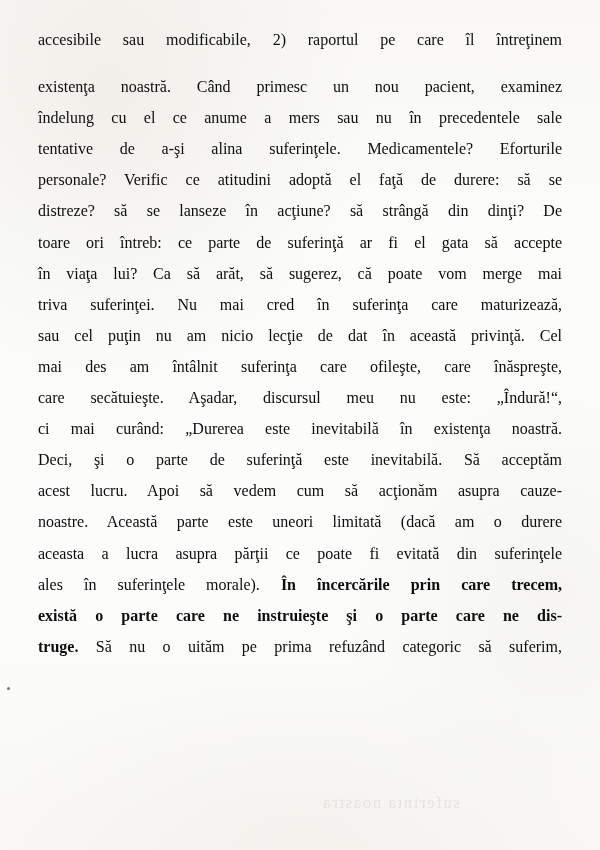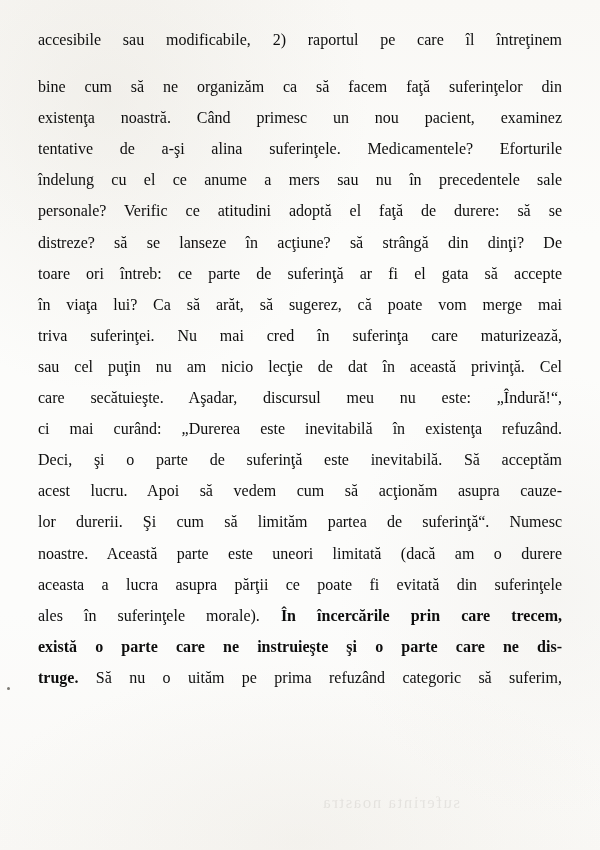--- a/index.html
+++ b/index.html
@@ -117,35 +117,34 @@
 
   <div id="bleed-through">suferinta noastra</div>
 
   <div id="scan-speck"></div>
 
   <div id="text-block">
       <p class="para" style="text-indent: 0px;">
         <span class="ln just"><span>accesibile sau modificabile, 2) raportul pe care îl întreţinem</span></span>
       </p>
       <p class="para indented" style="text-indent: 0px;">
-        <span class="ln just"><span>bine cum să ne organizăm ca să facem faţă suferinţelor din</span></span>
         <span class="ln just"><span>existenţa noastră. Când primesc un nou pacient, examinez</span></span>
+        <span class="ln just"><span>îndelung cu el ce anume a mers sau nu în precedentele sale</span></span>
         <span class="ln just"><span>tentative de a-şi alina suferinţele. Medicamentele? Eforturile</span></span>
-        <span class="ln just"><span>îndelung cu el ce anume a mers sau nu în precedentele sale</span></span>
         <span class="ln just"><span>personale? Verific ce atitudini adoptă el faţă de durere: să se</span></span>
         <span class="ln just"><span>distreze? să se lanseze în acţiune? să strângă din dinţi? De</span></span>
         <span class="ln just"><span>toare ori întreb: ce parte de suferinţă ar fi el gata să accepte</span></span>
         <span class="ln just"><span>în viaţa lui? Ca să arăt, să sugerez, că poate vom merge mai</span></span>
         <span class="ln just"><span>triva suferinţei. Nu mai cred în suferinţa care maturizează,</span></span>
         <span class="ln just"><span>sau cel puţin nu am nicio lecţie de dat în această privinţă. Cel</span></span>
+        <span class="ln just"><span>mai des am întâlnit suferinţa care ofileşte, care înăspreşte,</span></span>
         <span class="ln just"><span>care secătuieşte. Aşadar, discursul meu nu este: „Îndură!“,</span></span>
-        <span class="ln just"><span>ci mai curând: „Durerea este inevitabilă în existenţa refuzând.</span></span>
+        <span class="ln just"><span>ci mai curând: „Durerea este inevitabilă în existenţa noastră.</span></span>
         <span class="ln just"><span>Deci, şi o parte de suferinţă este inevitabilă. Să acceptăm</span></span>
         <span class="ln just"><span>acest lucru. Apoi să vedem cum să acţionăm asupra cauze-</span></span>
-        <span class="ln just"><span>lor durerii. Şi cum să limităm partea de suferinţă“. Numesc</span></span>
         <span class="ln just"><span>noastre. Această parte este uneori limitată (dacă am o durere</span></span>
         <span class="ln just"><span>aceasta a lucra asupra părţii ce poate fi evitată din suferinţele</span></span>
         <span class="ln just"><span>ales în suferinţele morale). </span><span class="bold">În încercările prin care trecem,</span></span>
         <span class="ln just"><span class="bold">există o parte care ne instruieşte şi o parte care ne dis-</span></span>
         <span class="ln just"><span class="bold">truge.</span><span> Să nu o uităm pe prima refuzând categoric să suferim,</span></span>
         <span class="ln last"></span>
       </p>
     </div>
 
 </div>

